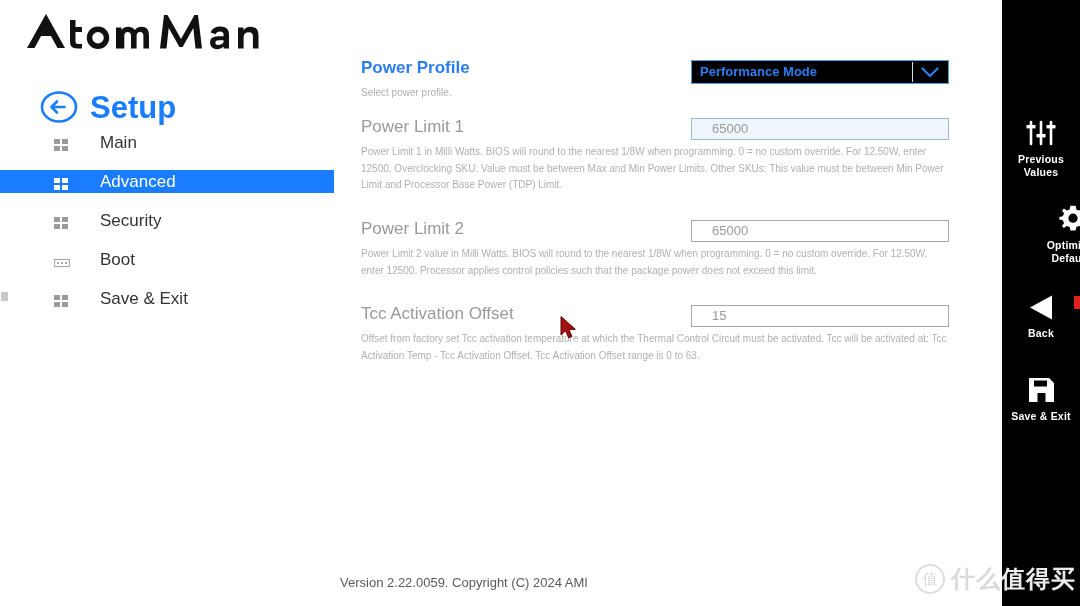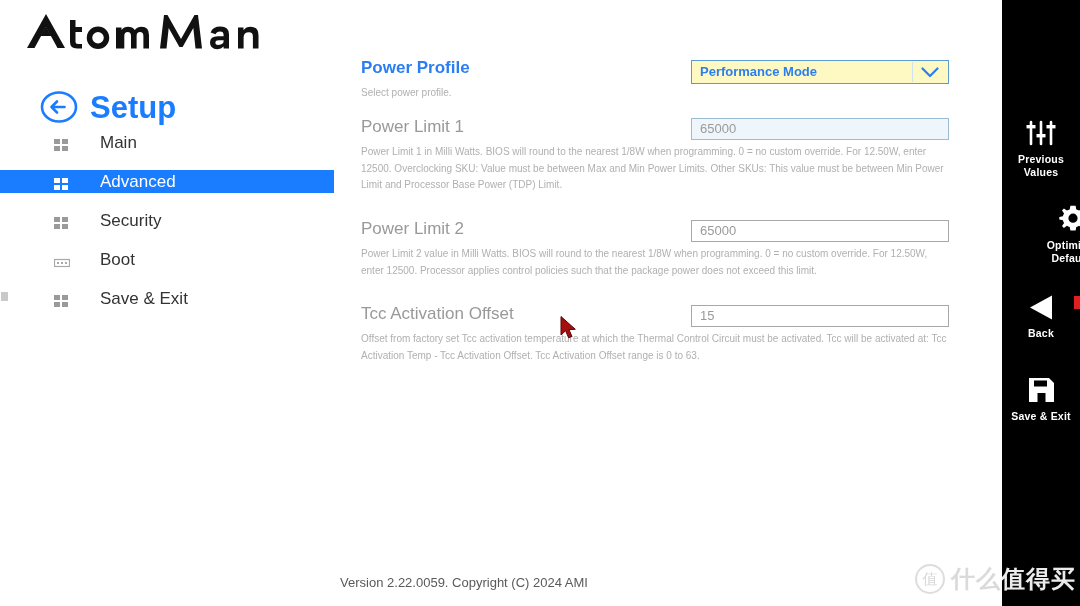--- a/index.html
+++ b/index.html
@@ -117,35 +117,35 @@
   .field-input {
     position: absolute;
     left: 330px;
     width: 258px;
     height: 22px;
     box-sizing: border-box;
     border: 1px solid #a8a8a8;
     background: #ffffff;
     font-size: 13px;
     color: #9a9a9a;
-    padding-left: 8px;
+    padding-left: 20px;
     line-height: 20px;
   }
   .field-input.tinted {
     background: #eef6fb;
     border-color: #9bbdd4;
   }
   .field-select {
     position: absolute;
     left: 330px;
     width: 258px;
     height: 24px;
     box-sizing: border-box;
     border: 1px solid #5a9bd1;
-    background: #fef9c3;
+    background: #000000;
     font-size: 13px;
     font-weight: bold;
     color: #2b7ef2;
     padding-left: 8px;
     line-height: 22px;
     display: flex;
     align-items: center;
   }
   .field-select .sel-caret {
     position: absolute;

